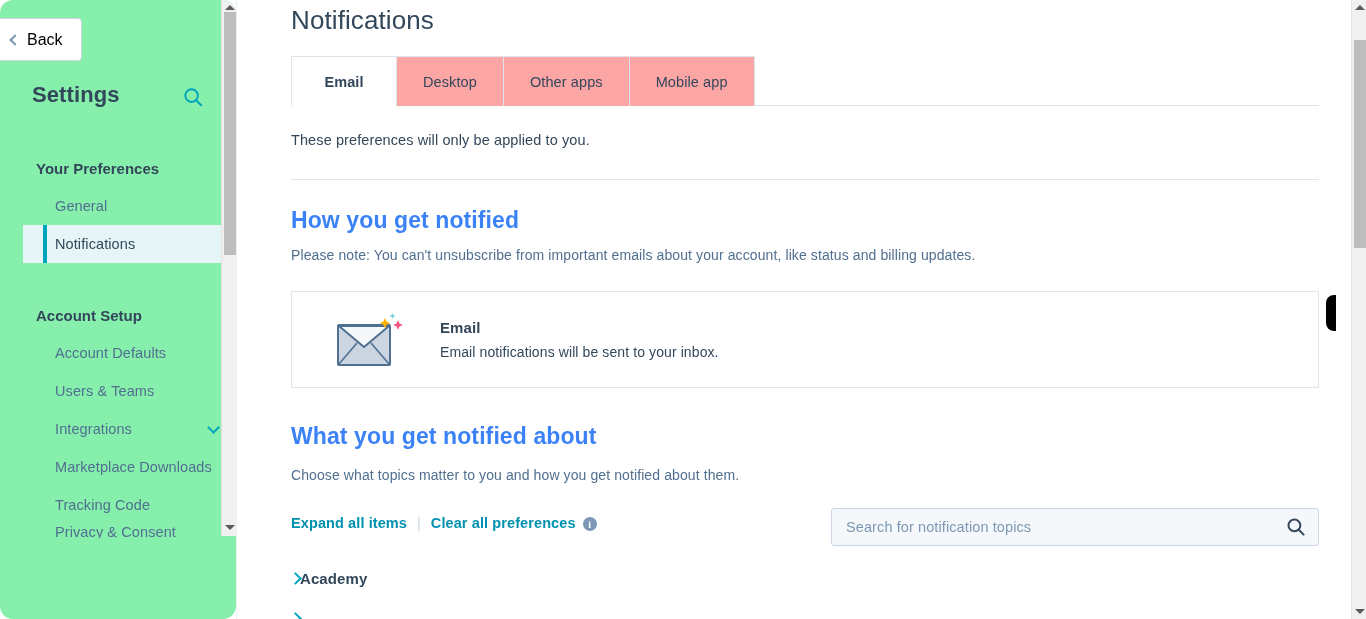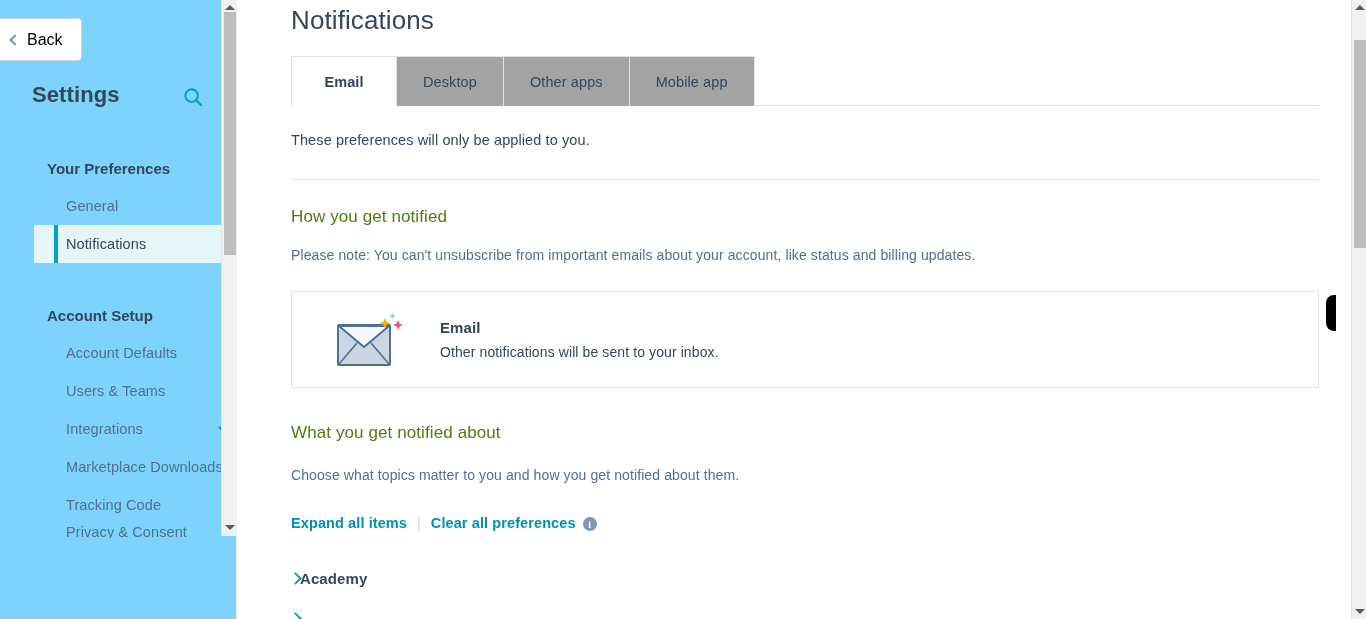--- a/index.html
+++ b/index.html
@@ -15,23 +15,24 @@
     width: 1366px; height: 619px;
     display: flex;
     background: #ffffff;
   }
 
   
   .sidebar {
     position: relative;
     width: 236px;
     height: 619px;
-    background: #7dd3fc;
+    background: #86efac;
     flex: 0 0 236px;
     overflow: hidden;
+    border-radius: 13px;
   }
   .back-btn {
     position: absolute;
     left: -18px; top: 18px;
     width: 100px; height: 43px;
     background: #ffffff;
     border: 1px solid #CBD6E2;
     border-radius: 4px;
     display: flex;
     align-items: center;
@@ -63,21 +64,21 @@
     letter-spacing: 0.1px;
   }
   .search-icon-btn {
     cursor: pointer;
     width: 22px; height: 22px;
     display: flex; align-items: center; justify-content: center;
   }
 
   .nav {
     position: absolute;
-    top: 150px; left: 15px;
+    top: 150px; left: 4px;
     width: 236px;
   }
   .nav-group-title {
     font-size: 15px;
     font-weight: bold;
     color: #33475B;
     padding: 10px 0 10px 32px;
   }
   .nav-group-title.second { padding-top: 44px; }
   .nav-item {
@@ -183,21 +184,21 @@
     border-bottom: 1px solid #DFE3EB;
   }
   .tab {
     height: 50px;
     display: flex;
     align-items: center;
     justify-content: center;
     padding: 0 26px;
     font-size: 14.5px;
     color: #33475B;
-    background: #a3a3a3;
+    background: #fca5a5;
     border-left: 1px solid #DFE3EB;
     border-top: 1px solid #DFE3EB;
     border-right: 1px solid #DFE3EB;
     margin-right: -1px;
     cursor: pointer;
     letter-spacing: 0.1px;
     min-width: 106px;
   }
   .tab.active {
     background: #ffffff;
@@ -218,23 +219,23 @@
   .divider {
     position: absolute;
     left: 54px; top: 179px;
     width: 1028px;
     height: 1px;
     background: #DFE3EB;
   }
 
   .sec-h {
     position: absolute;
-    font-size: 17px;
-    font-weight: normal;
-    color: #4d7c0f;
+    font-size: 23px;
+    font-weight: bold;
+    color: #3b82f6;
     letter-spacing: 0.1px;
   }
   .sec-h.h1 { left: 54px; top: 207px; }
   .sec-h.h2 { left: 54px; top: 423px; }
 
   .sec-p {
     position: absolute;
     font-size: 14px;
     color: #516F90;
     letter-spacing: 0.1px;
@@ -474,35 +475,44 @@
           <path d="M5 17 L30 38 L55 17 Z" fill="#F5F8FA" stroke="#516F90" stroke-width="2" stroke-linejoin="round"></path>
           <path d="M5 55 L23 34" stroke="#516F90" stroke-width="1.6" fill="none"></path>
           <path d="M55 55 L37 34" stroke="#516F90" stroke-width="1.6" fill="none"></path>
           <path d="M51 9 l1.6 3.6 3.6 1.6 -3.6 1.6 -1.6 3.6 -1.6 -3.6 -3.6 -1.6 3.6 -1.6 Z" fill="#FFB300"></path>
           <path d="M64 11 l1.5 3.4 3.4 1.5 -3.4 1.5 -1.5 3.4 -1.5 -3.4 -3.4 -1.5 3.4 -1.5 Z" fill="#F2547D"></path>
           <path d="M58.5 4 l0.9 2.1 2.1 0.9 -2.1 0.9 -0.9 2.1 -0.9 -2.1 -2.1 -0.9 2.1 -0.9 Z" fill="#7FD1DE"></path>
         </svg>
       </div>
       <div class="card-text">
         <div class="card-title">Email</div>
-        <div class="card-desc">Other notifications will be sent to your inbox.</div>
+        <div class="card-desc">Email notifications will be sent to your inbox.</div>
       </div>
 
     </div>
 
     <div class="sec-h h2">What you get notified about</div>
     <div class="sec-p p2">Choose what topics matter to you and how you get notified about them.</div>
 
     <div class="actions">
       <span class="link">Expand all items</span>
       <span class="link-sep">|</span>
       <span class="link">Clear all preferences</span>
       <span class="info-icon">i</span>
     </div>
 
+    <div class="search-box">
+      <input type="text" placeholder="Search for notification topics" style="">
+      <span class="mag">
+        <svg width="20" height="20" viewBox="0 0 20 20" fill="none" aria-hidden="true">
+          <circle cx="8.4" cy="8.4" r="5.9" stroke="#33475B" stroke-width="2"></circle>
+          <line x1="12.8" y1="12.8" x2="17.6" y2="17.6" stroke="#33475B" stroke-width="2" stroke-linecap="round"></line>
+        </svg>
+      </span>
+    </div>
 
     <div class="topic-row r1">
       <span class="chev-right"></span>
       <span class="topic-label">Academy</span>
     </div>
 
     <div class="topic-row r2">
       <span class="chev-right"></span>
     </div>
 

